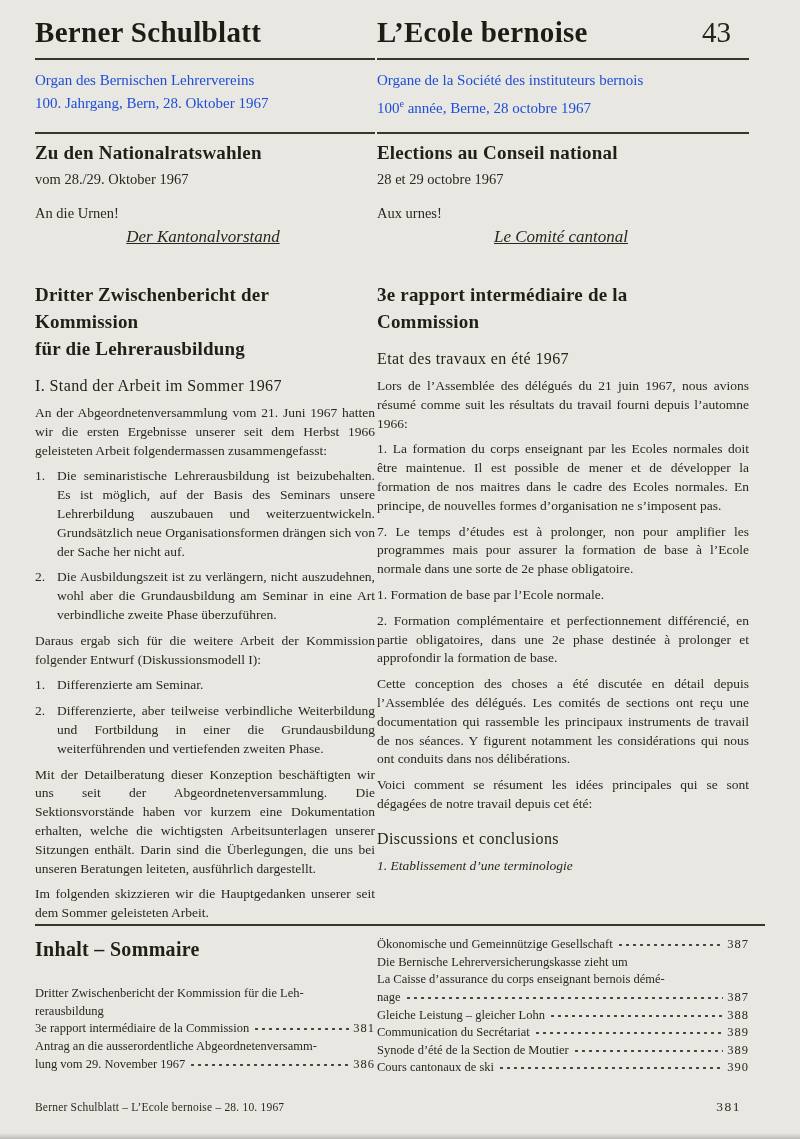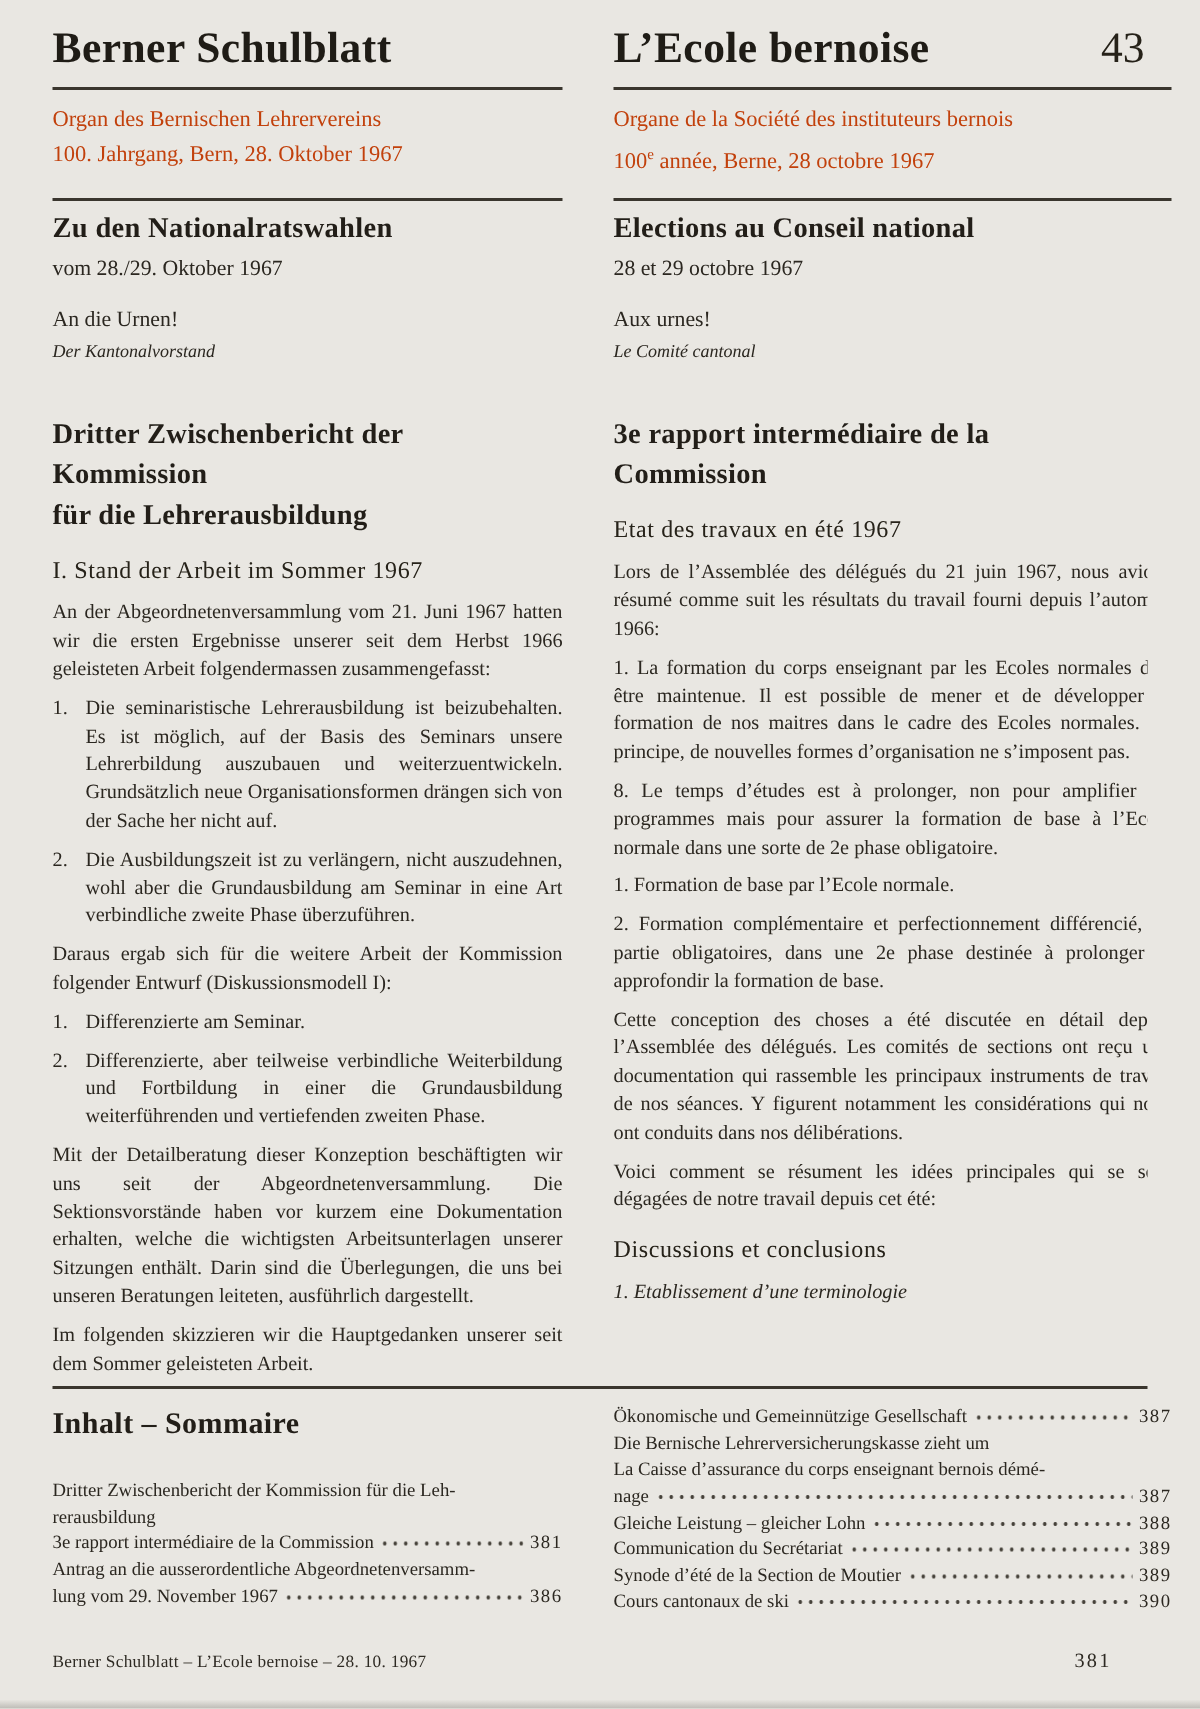--- a/index.html
+++ b/index.html
@@ -14,38 +14,38 @@
     font-family:"Liberation Serif","DejaVu Serif",serif;
     color:#2b2720;
     display:flex;flex-direction:column;
     overflow:hidden;
   }
   .page::after{
     content:"";position:absolute;left:0;right:0;bottom:0;height:6px;
     background:linear-gradient(to bottom, rgba(0,0,0,0), rgba(60,58,50,0.25));
     pointer-events:none;
   }
-  .cols{display:grid;grid-template-columns:340px 372px;column-gap:34px;}
+  .cols{display:grid;grid-template-columns:340px 372px;column-gap:2px;}
   
   .mast-row{height:54px;align-items:baseline;}
   .mast-title{font-size:29px;font-weight:700;letter-spacing:0.3px;color:#1f1c16;line-height:48px;white-space:nowrap;}
   .mast-right{display:flex;justify-content:space-between;align-items:baseline;}
   .mast-num{font-size:29px;font-weight:400;color:#262219;line-height:48px;padding-right:18px;}
   .rule-row{height:2px;}
   .rule-row > div{border-top:2px solid #3a362e;height:0;}
   .rule-full{border-top:2px solid #3a362e;height:0;}
   .mast-sub{padding:9px 0 12px 0;}
-  .mast-sub .line{font-size:15px;line-height:23px;color:#c2410c;}
+  .mast-sub .line{font-size:15px;line-height:23px;color:#1d4ed8;}
   sup{font-size:10px;}
   
   .election{margin-top:8px;}
   .notice-title{font-size:19px;font-weight:600;letter-spacing:0.2px;color:#221e18;}
   .notice-date{font-size:14.5px;margin-top:7px;}
   .notice-call{font-size:14.5px;margin-top:17px;}
-  .notice-sig{font-size:12px;font-style:italic;text-align:left;margin-top:5px;padding-right:4px;}
+  .notice-sig{font-size:17px;font-style:italic;text-align:center;margin-top:5px;padding-right:4px;text-decoration:underline;}
   
   .articles{margin-top:34px;height:694px;overflow:hidden;}
   .art-title{font-size:19px;font-weight:600;line-height:27px;letter-spacing:0.2px;color:#221e18;margin-bottom:15px;}
   .sec-head{font-size:16px;letter-spacing:0.4px;color:#262219;margin:16px 0 9px 0;}
   .sec-head.first{margin-top:4px;}
   .body-p{font-size:13.5px;line-height:18.8px;text-align:justify;margin:0 0 7px 0;}
   .hang-item{display:flex;font-size:13.5px;line-height:18.8px;margin:0 0 7px 0;}
   .hang-num{flex:none;width:22px;}
   .hang-text{flex:1;text-align:justify;}
   .italic-sub{font-size:13.5px;font-style:italic;margin:10px 0 7px 0;}
@@ -149,21 +149,21 @@
     </div>
 
     <div>
       <div class="art-title">
         <div>3e rapport intermédiaire de la</div>
         <div>Commission</div>
       </div>
       <div class="sec-head first">Etat des travaux en été 1967</div>
       <p class="body-p">Lors de l’Assemblée des délégués du 21 juin 1967, nous avions résumé comme suit les résultats du travail fourni depuis l’automne 1966:</p>
       <p class="body-p">1. La formation du corps enseignant par les Ecoles normales doit être maintenue. Il est possible de mener et de développer la formation de nos maitres dans le cadre des Ecoles normales. En principe, de nouvelles formes d’organisation ne s’imposent pas.</p>
-      <p class="body-p">8. Le temps d’études est à prolonger, non pour amplifier les programmes mais pour assurer la formation de base à l’Ecole normale dans une sorte de 2e phase obligatoire.</p>
+      <p class="body-p">7. Le temps d’études est à prolonger, non pour amplifier les programmes mais pour assurer la formation de base à l’Ecole normale dans une sorte de 2e phase obligatoire.</p>
       <p class="body-p">1. Formation de base par l’Ecole normale.</p>
       <p class="body-p">2. Formation complémentaire et perfectionnement différencié, en partie obligatoires, dans une 2e phase destinée à prolonger et approfondir la formation de base.</p>
       <p class="body-p">Cette conception des choses a été discutée en détail depuis l’Assemblée des délégués. Les comités de sections ont reçu une documentation qui rassemble les principaux instruments de travail de nos séances. Y figurent notamment les considérations qui nous ont conduits dans nos délibérations.</p>
       <p class="body-p">Voici comment se résument les idées principales qui se sont dégagées de notre travail depuis cet été:</p>
       <div class="sec-head">Discussions et conclusions</div>
       <div class="italic-sub">1. Etablissement d’une terminologie</div>
 
     </div>
   </div>
 

